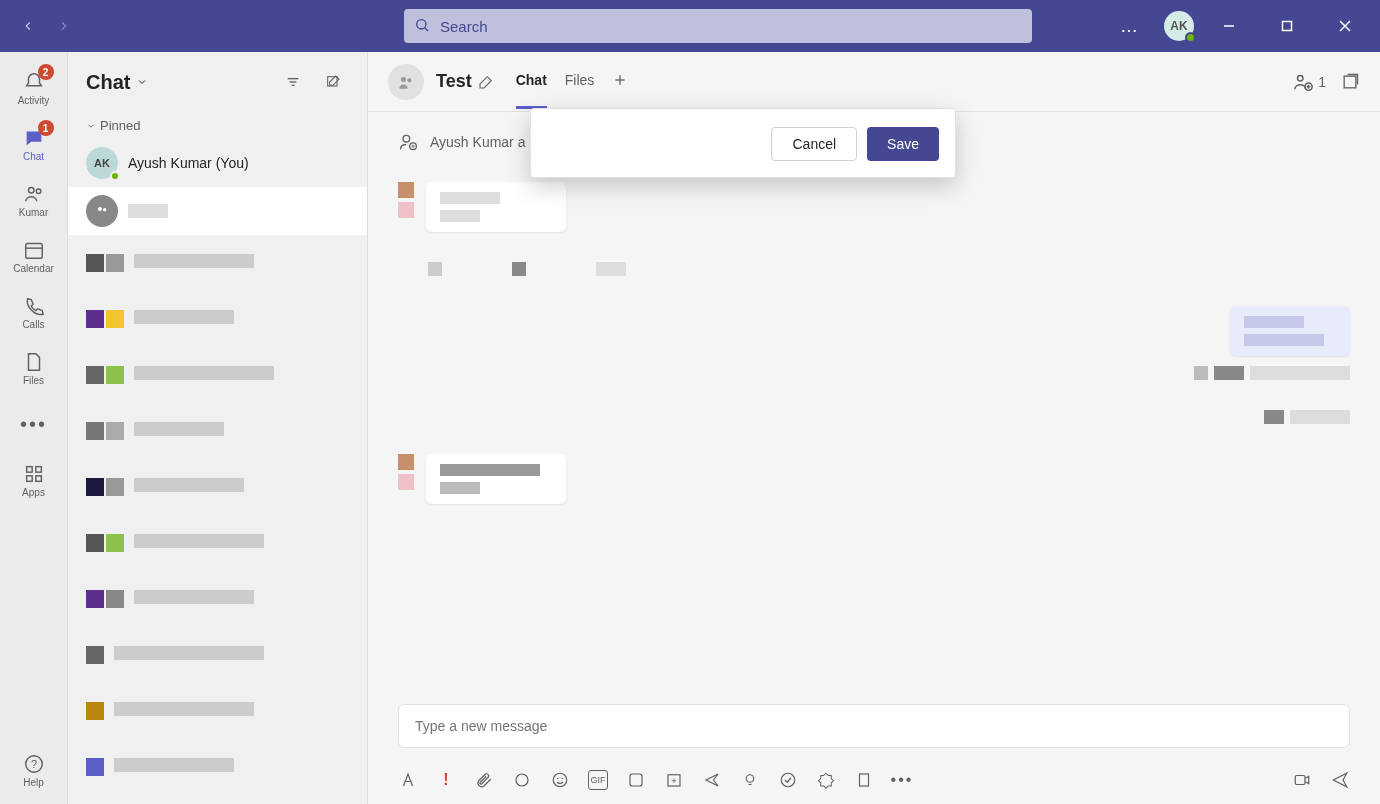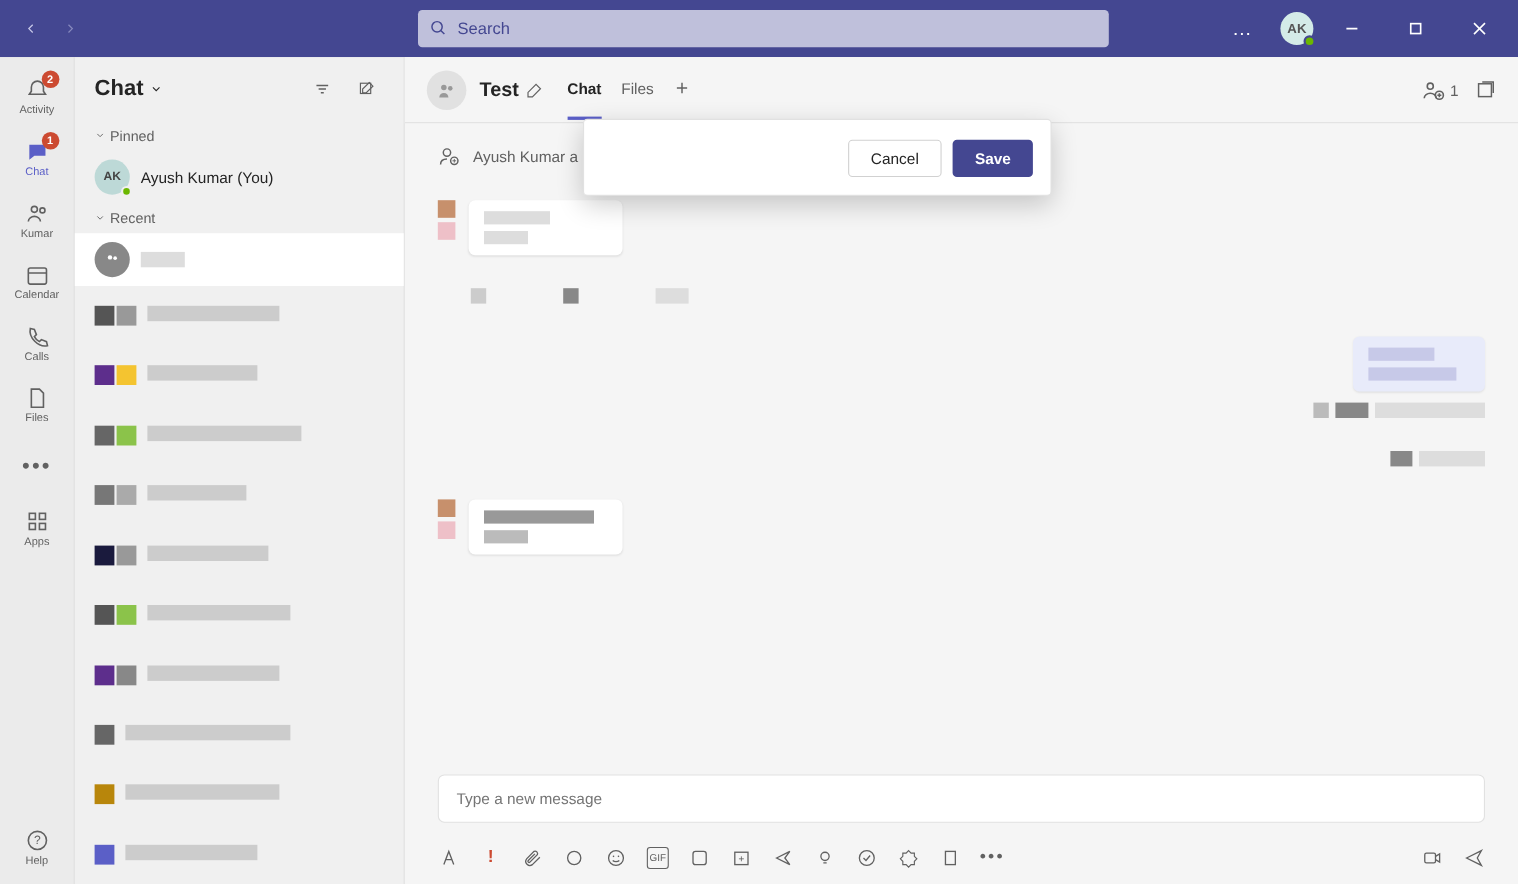--- a/index.html
+++ b/index.html
@@ -1,19 +1,19 @@
 <!DOCTYPE html>
 <html><head>
 <meta charset="utf-8">
 <style>
 * { box-sizing: border-box; margin: 0; padding: 0; font-family: "Segoe UI", Arial, sans-serif; }
 body { width: 1380px; height: 804px; background: #f5f5f5; overflow: hidden; position: relative; }
 
 
-.titlebar { height: 52px; background: #444791; display: flex; align-items: center; padding: 0 12px; gap: 0; }
+.titlebar { height: 52px; background: #444791; display: flex; align-items: center; padding: 0 12px; gap: 24px; }
 .nav-arrows { display: flex; gap: 4px; }
 .nav-btn { width: 32px; height: 32px; border: none; background: transparent; color: #c7c8e8; cursor: pointer; display: flex; align-items: center; justify-content: center; border-radius: 4px; }
 .search-wrap { flex: 1; max-width: 628px; margin: 0 auto; }
 .search-box { width: 100%; height: 34px; background: #bfc0db; border: none; border-radius: 4px; padding: 0 36px; font-size: 15px; color: #444791; }
 .search-box::placeholder { color: #444791; }
 .search-wrap { position: relative; }
 .search-wrap .sicon { position: absolute; left: 10px; top: 8px; color: #444791; }
 .title-right { display: flex; align-items: center; gap: 12px; margin-left: auto; }
 .title-btn { width: 46px; height: 46px; border: none; background: transparent; color: #fff; cursor: pointer; display: flex; align-items: center; justify-content: center; }
 .avatar-circ { width: 30px; height: 30px; border-radius: 50%; background: #d4ebe8; color: #555; display: flex; align-items: center; justify-content: center; font-size: 12px; font-weight: 600; position: relative; }
@@ -72,21 +72,21 @@
 .fmt-spacer { flex: 1; }
 
 
 .dialog { position: absolute; top: 108px; left: 530px; width: 426px; background: #fff; border: 1px solid #e1e1e1; border-radius: 4px; box-shadow: 0 8px 24px rgba(0,0,0,0.2); padding: 18px 16px 16px; z-index: 50; }
 .dlg-label { font-size: 13px; color: #616161; margin-bottom: 8px; }
 .dlg-input-wrap { border: 3px solid #e3242b; padding: 2px; margin-bottom: 14px; }
 .dlg-input { width: 100%; height: 34px; border: none; border-bottom: 2px solid #5b5fc7; background: #f5f5f5; padding: 0 10px; font-size: 15px; outline: none; }
 .dlg-actions { display: flex; gap: 10px; justify-content: flex-end; }
 .btn { height: 34px; padding: 0 20px; border-radius: 4px; font-size: 14px; cursor: pointer; }
 .btn-cancel { background: #fff; border: 1px solid #d1d1d1; color: #242424; }
-.btn-save { background: #444791; border: none; color: #fff; font-weight: 700; }
+.btn-save { background: #444791; border: none; color: #fff; font-weight: 400; }
 
 svg { display: block; }
 </style>
 </head>
 <body>
 
 <div class="titlebar">
   <div class="nav-arrows">
     <button class="nav-btn">
       <svg width="14" height="14" viewBox="0 0 24 24">
@@ -247,26 +247,20 @@
         </svg>
       <span>Pinned</span>
     </div>
     <div class="chat-item">
       <div class="chip">
         <span>AK</span>
         <span class="pres"></span>
       </div>
       <span class="chat-name">Ayush Kumar (You)</span>
     </div>
-    <div class="section-hdr">
-      <svg width="10" height="10" viewBox="0 0 24 24">
-          <path d="M6 9l6 6 6-6" stroke="currentColor" stroke-width="2" fill="none"></path>
-        </svg>
-      <span>Recent</span>
-    </div>
     <div class="chat-item sel">
       <div class="chip" style="background:#888">
         <svg width="16" height="16" viewBox="0 0 24 24">
             <circle cx="9" cy="9" r="3" fill="#fff"></circle>
             <circle cx="16" cy="10" r="2.5" fill="#fff"></circle>
           </svg>
       </div>
       <span class="px" style="width:40px;height:14px;background:#ddd"></span>
     </div>
 

